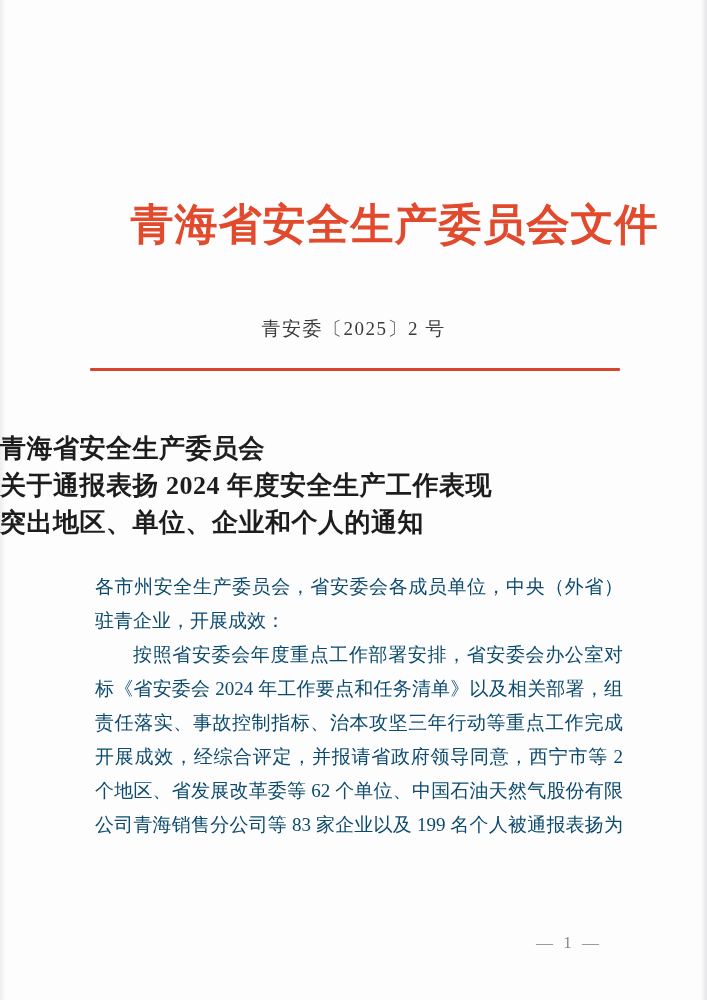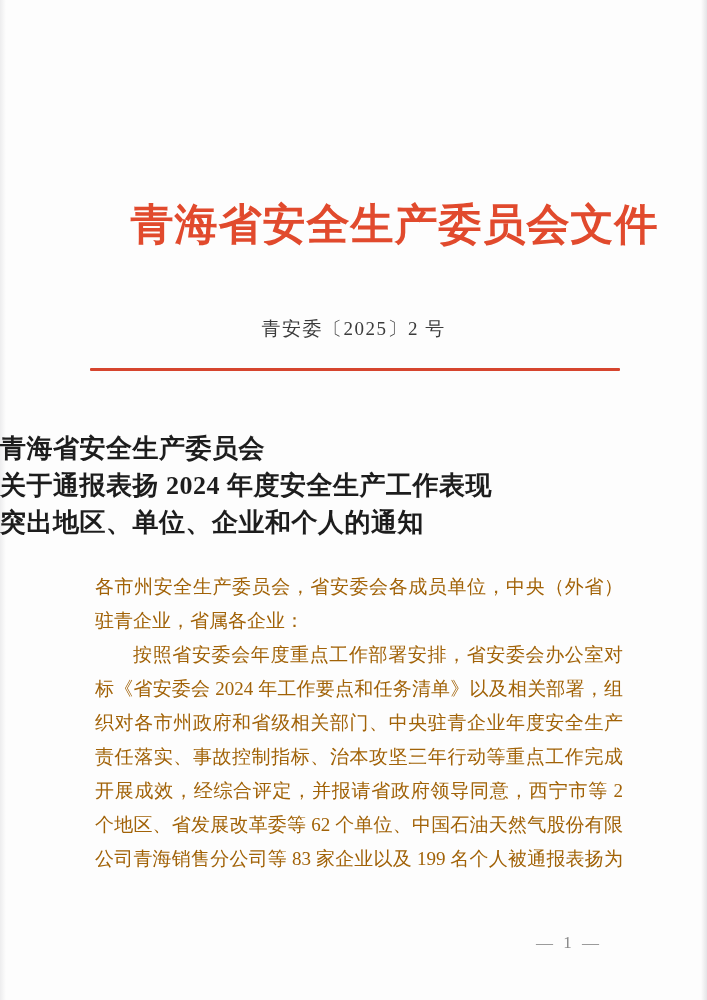--- a/index.html
+++ b/index.html
@@ -78,21 +78,21 @@
     color: #1d1d1d;
     letter-spacing: 0.5px;
   }
   .doc-body {
     position: absolute;
     top: 570px;
     left: 95px;
     width: 528px;
     font-size: 19px;
     line-height: 34px;
-    color: #a16207;
+    color: #0c4a6e;
   }
   .bline {
     height: 34px;
     white-space: nowrap;
   }
   .bline.j {
     text-align: justify;
     text-align-last: justify;
     white-space: normal;
     overflow: hidden;
@@ -125,24 +125,23 @@
   <div class="red-rule"></div>
 
   <div class="title-block">
     <div class="title-line">青海省安全生产委员会</div>
     <div class="title-line">关于通报表扬 2024 年度安全生产工作表现</div>
     <div class="title-line">突出地区、单位、企业和个人的通知</div>
   </div>
 
   <div class="doc-body">
     <div class="bline j">各市州安全生产委员会，省安委会各成员单位，中央（外省）</div>
-    <div class="bline">驻青企业，省属各企业：</div>
+    <div class="bline">驻青企业，开展成效：</div>
     <div class="bline j indent">按照省安委会年度重点工作部署安排，省安委会办公室对</div>
     <div class="bline j">标《省安委会 2024 年工作要点和任务清单》以及相关部署，组</div>
-    <div class="bline j">织对各市州政府和省级相关部门、中央驻青企业年度安全生产</div>
     <div class="bline j">责任落实、事故控制指标、治本攻坚三年行动等重点工作完成</div>
     <div class="bline j">开展成效，经综合评定，并报请省政府领导同意，西宁市等 2</div>
     <div class="bline j">个地区、省发展改革委等 62 个单位、中国石油天然气股份有限</div>
     <div class="bline j">公司青海销售分公司等 83 家企业以及 199 名个人被通报表扬为</div>
   </div>
 
   <div class="page-number">— 1 —</div>
 
 </div>
 

